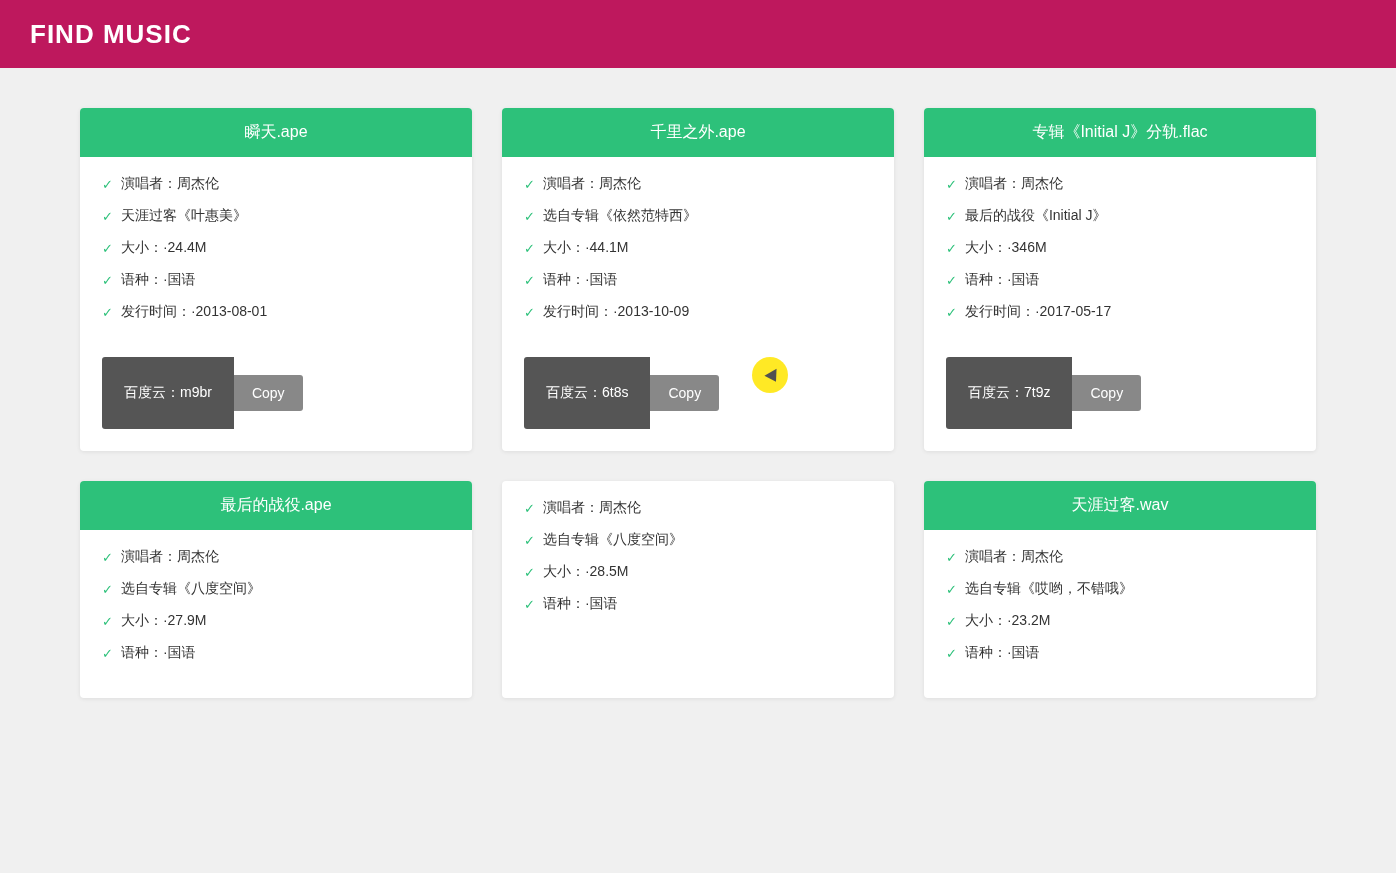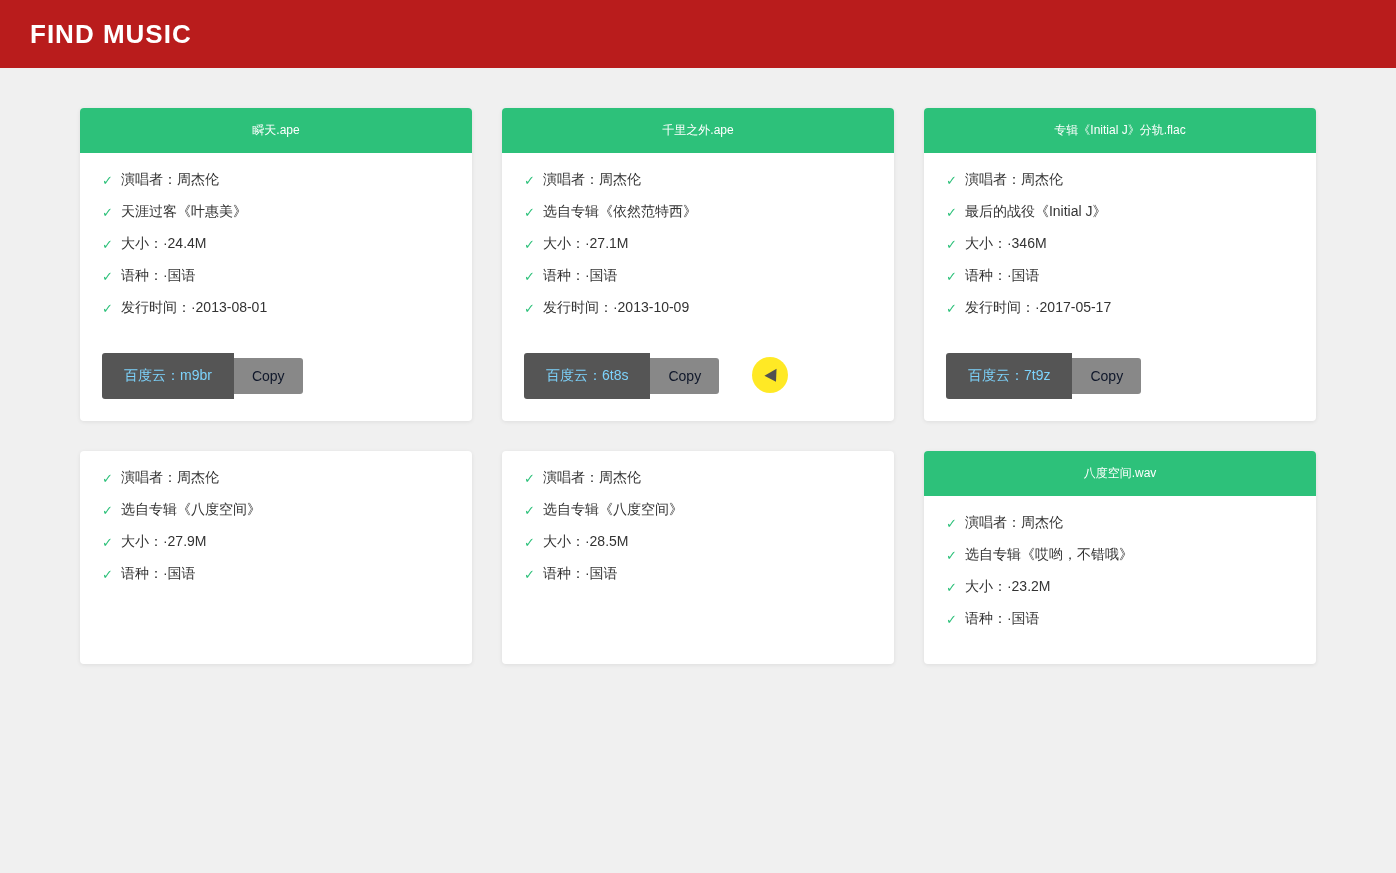--- a/index.html
+++ b/index.html
@@ -2,21 +2,21 @@
 <html><head>
   <meta charset="utf-8">
   <style>
     * { box-sizing: border-box; margin: 0; padding: 0; }
     body {
       font-family: "Microsoft YaHei", "PingFang SC", sans-serif;
       background: #f0f0f0;
       min-height: 873px;
     }
     .header {
-      background: #b91c1c;
+      background: #be185d;
       padding: 18px 30px;
       height: 68px;
       display: flex;
       align-items: center;
     }
     .header-title {
       color: #fff;
       font-size: 26px;
       font-weight: 900;
       letter-spacing: 1px;
@@ -34,21 +34,21 @@
       background: #fff;
       border-radius: 4px;
       overflow: hidden;
       box-shadow: 0 1px 4px rgba(0,0,0,0.08);
     }
     .card-header {
       background: #2dc17a;
       color: #fff;
       text-align: center;
       padding: 14px 18px;
-      font-size: 12px;
+      font-size: 16px;
       font-weight: 500;
     }
     .card-body {
       padding: 18px 22px 22px 22px;
     }
     .info-row {
       display: flex;
       align-items: center;
       margin-bottom: 14px;
       font-size: 14px;
@@ -60,30 +60,30 @@
       font-size: 13px;
     }
     .card-footer {
       padding: 0 22px 22px 22px;
       display: flex;
       align-items: center;
       gap: 0;
     }
     .baidu-code {
       background: #555;
-      color: #7dd3fc;
-      padding: 14px 22px;
+      color: #ffffff;
+      padding: 27px 22px;
       font-size: 14px;
       border-radius: 3px 0 0 3px;
       min-width: 120px;
       text-align: center;
     }
     .copy-btn {
       background: #888;
-      color: #0f172a;
+      color: #ffffff;
       border: none;
       padding: 10px 18px;
       font-size: 14px;
       cursor: pointer;
       border-radius: 0 3px 3px 0;
     }
     .cursor-indicator {
       position: absolute;
       width: 36px;
       height: 36px;
@@ -160,21 +160,21 @@
         <div class="info-row">
           <span class="check-icon">✓</span>
           <span>演唱者：周杰伦</span>
         </div>
         <div class="info-row">
           <span class="check-icon">✓</span>
           <span>选自专辑《依然范特西》</span>
         </div>
         <div class="info-row">
           <span class="check-icon">✓</span>
-          <span>大小：·27.1M</span>
+          <span>大小：·44.1M</span>
         </div>
         <div class="info-row">
           <span class="check-icon">✓</span>
           <span>语种：·国语</span>
         </div>
         <div class="info-row">
           <span class="check-icon">✓</span>
           <span>发行时间：·2013-10-09</span>
         </div>
       </div>
@@ -208,20 +208,21 @@
           <span>发行时间：·2017-05-17</span>
         </div>
       </div>
       <div class="card-footer">
         <div class="baidu-code">百度云：7t9z</div>
         <button class="copy-btn">Copy</button>
       </div>
     </div>
 
     <div class="card">
+      <div class="card-header">最后的战役.ape</div>
       <div class="card-body">
         <div class="info-row">
           <span class="check-icon">✓</span>
           <span>演唱者：周杰伦</span>
         </div>
         <div class="info-row">
           <span class="check-icon">✓</span>
           <span>选自专辑《八度空间》</span>
         </div>
         <div class="info-row">
@@ -250,21 +251,21 @@
           <span>大小：·28.5M</span>
         </div>
         <div class="info-row">
           <span class="check-icon">✓</span>
           <span>语种：·国语</span>
         </div>
       </div>
     </div>
 
     <div class="card">
-      <div class="card-header">八度空间.wav</div>
+      <div class="card-header">天涯过客.wav</div>
       <div class="card-body">
         <div class="info-row">
           <span class="check-icon">✓</span>
           <span>演唱者：周杰伦</span>
         </div>
         <div class="info-row">
           <span class="check-icon">✓</span>
           <span>选自专辑《哎哟，不错哦》</span>
         </div>
         <div class="info-row">

